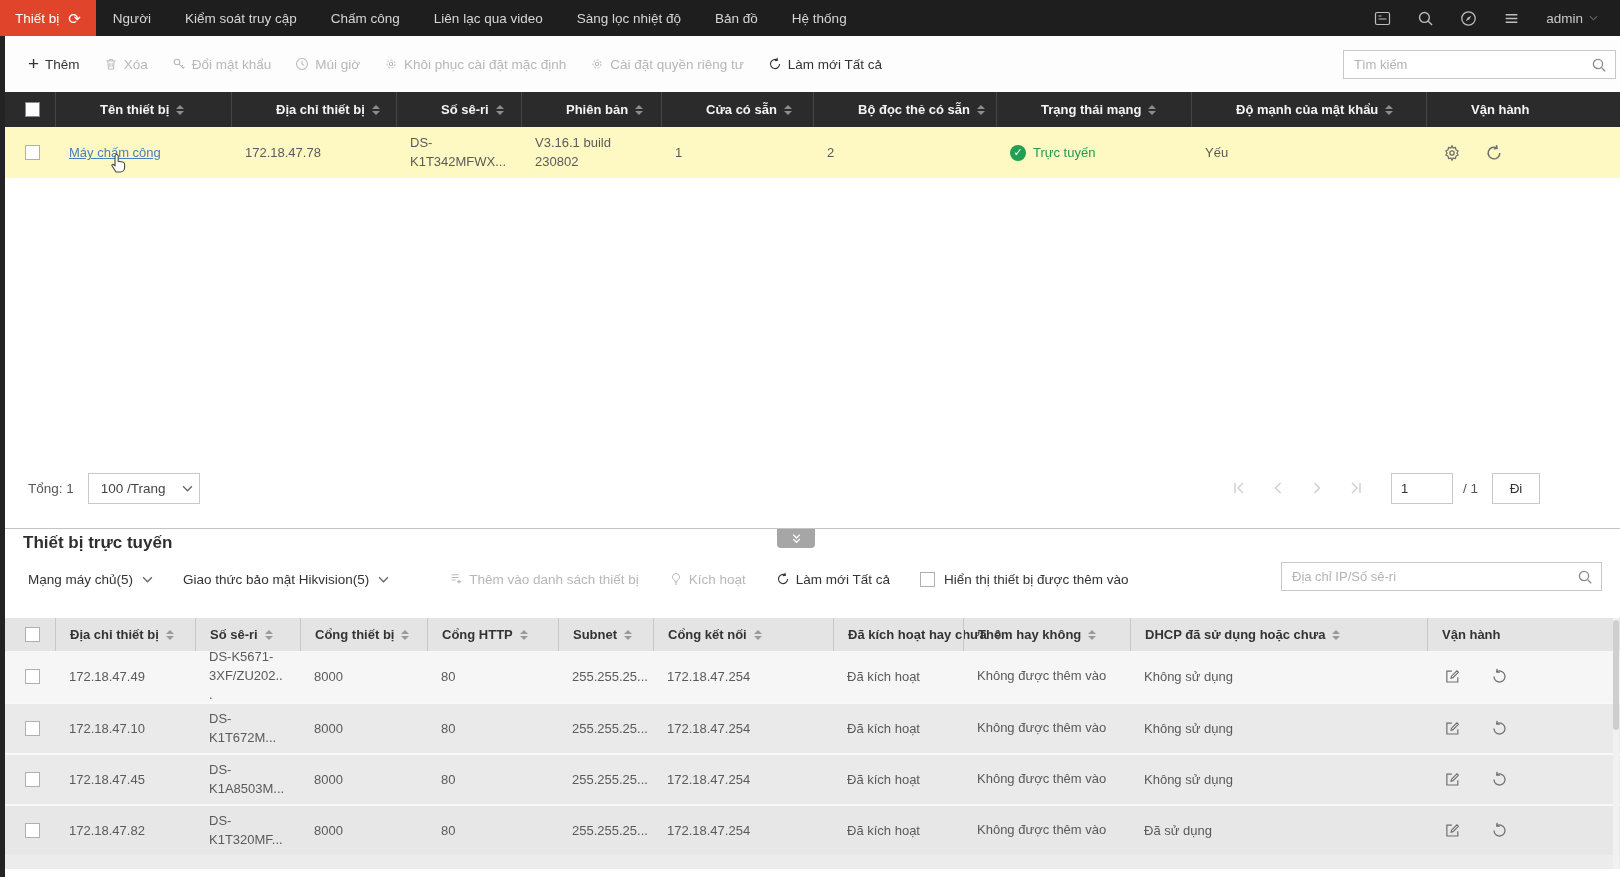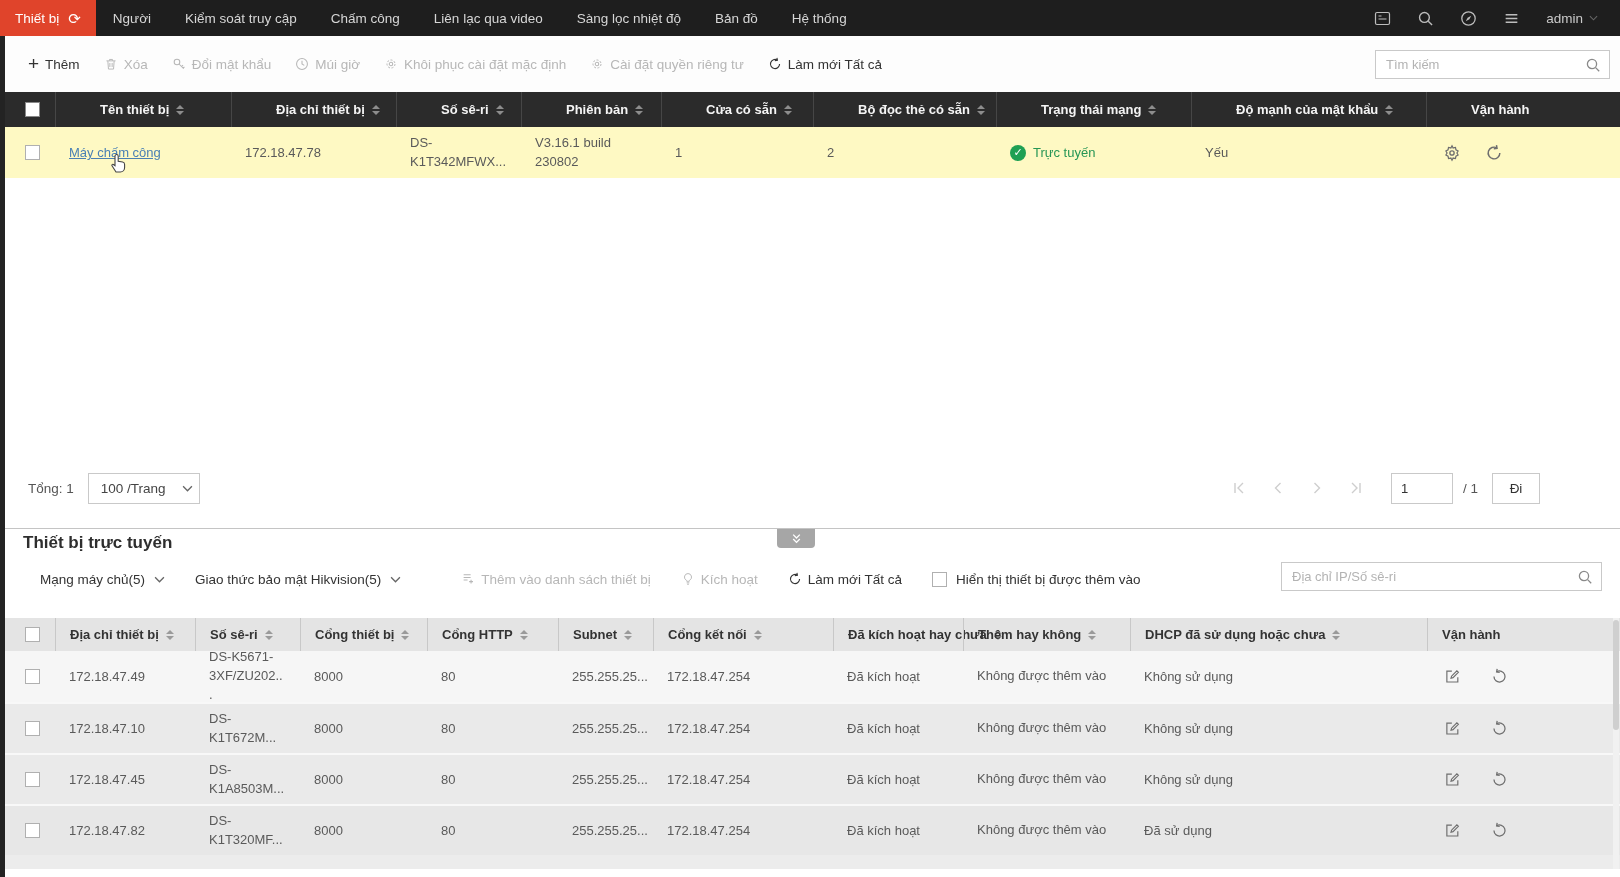--- a/index.html
+++ b/index.html
@@ -26,21 +26,21 @@
   .tbtn.disabled { color:#b7b7b7; cursor:default; }
   .plus { font-size:19px; font-weight:400; line-height:1; margin-top:-2px; }
   .ico14 { width:14px; height:14px; display:inline-flex; }
   .ico16 { width:16px; height:16px; display:inline-flex; }
 
   .searchbox { position:absolute; top:14px; height:29px; border:1px solid #c9c9c9; background:#fff;
                display:flex; align-items:center; padding:0 8px 0 10px; }
   .searchbox input { border:none; outline:none; flex:1; font-size:13px; color:#333;
                      font-family:"Liberation Sans",sans-serif; background:transparent; }
   .searchbox input::placeholder { color:#b3b3b3; }
-  .sb1 { right:10px; width:235px; }
+  .sb1 { right:4px; width:273px; }
 
   
   .t1grid { display:grid; grid-template-columns:50px 176px 165px 125px 140px 152px 183px 195px 235px 1fr; }
   .t1head { position:absolute; left:5px; top:92px; width:1615px; height:35px; background:#2b2b2b;
             color:#f4f4f4; font-size:13px; font-weight:bold; align-items:center; }
   .th { display:flex; align-items:center; padding-left:14px; height:100%; white-space:nowrap; }
   .t1head .th + .th { border-left:1px solid #464646;padding-left:44px; }
   .sort { display:inline-flex; flex-direction:column; gap:2px; margin-left:7px; }
   .sort i { display:block; width:0; height:0; border-left:4px solid transparent; border-right:4px solid transparent; }
   .sort .up { border-bottom:4px solid #8d8d8d; }
@@ -76,21 +76,21 @@
            color:#333; cursor:pointer; font-family:"Liberation Sans",sans-serif; }
 
   
   .divider { position:absolute; left:5px; top:528px; width:1615px; height:1px; background:#c4c4c4; }
   .collapse { position:absolute; left:777px; top:529px; width:38px; height:19px; background:#a6a6a6;
               border-radius:0 0 4px 4px; display:flex; align-items:center; justify-content:center; cursor:pointer; }
 
   
   .sec-title { position:absolute; left:23px; top:533px; font-size:17px; font-weight:bold; color:#2e2e2e; }
   .toolbar2 { position:absolute; left:5px; top:560px; width:1615px; height:38px; display:flex;
-              align-items:center; gap:30px; padding-left:35px; font-size:13.5px; color:#333; }
+              align-items:center; gap:30px; padding-left:23px; font-size:13.5px; color:#333; }
   .drop { display:flex; align-items:center; gap:9px; cursor:pointer; white-space:nowrap; }
   .chev { display:inline-flex; color:#666; }
   .showadded { display:flex; align-items:center; gap:9px; cursor:pointer; }
   .sb2 { right:18px; width:321px; top:562px; }
 
   
   .t2grid { display:grid; grid-template-columns:50px 140px 105px 127px 131px 95px 180px 130px 167px 297px 1fr; }
   .t2head { position:absolute; left:5px; top:618px; width:1615px; height:33px; background:#e4e4e4;
             color:#333; font-size:13px; font-weight:bold; }
   .t2head .th + .th { border-left:1px solid #c8c8c8; }

